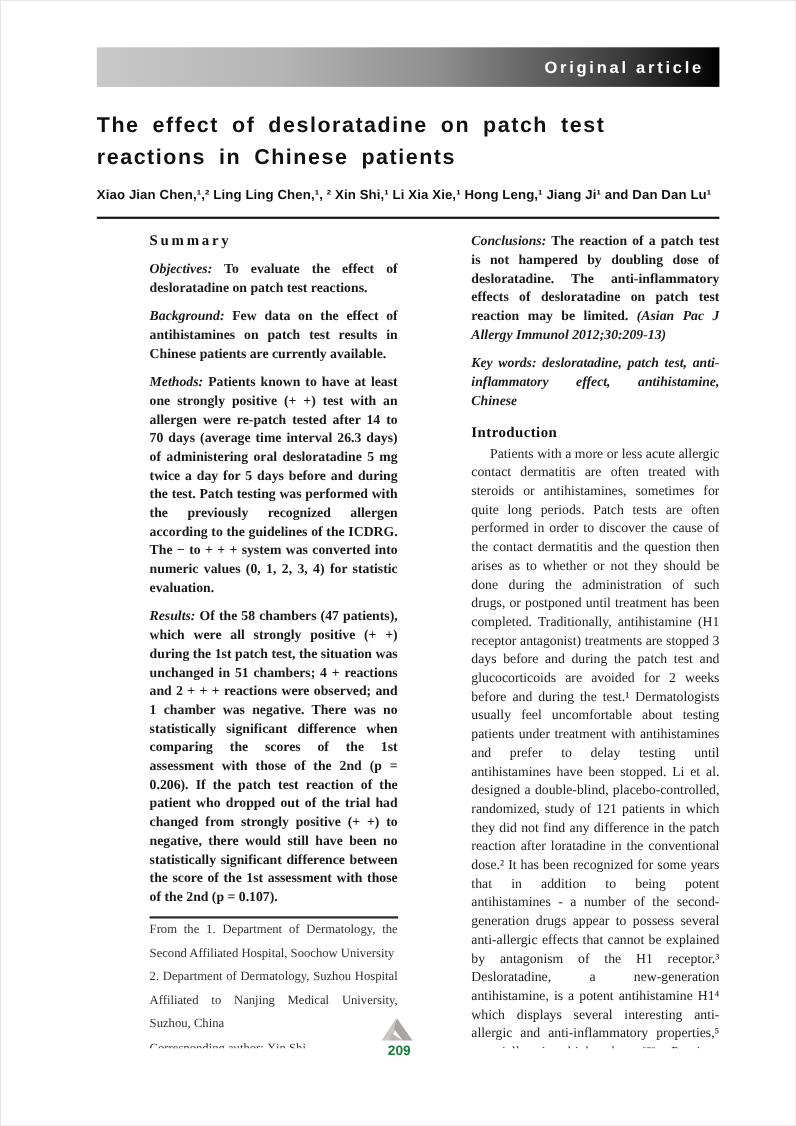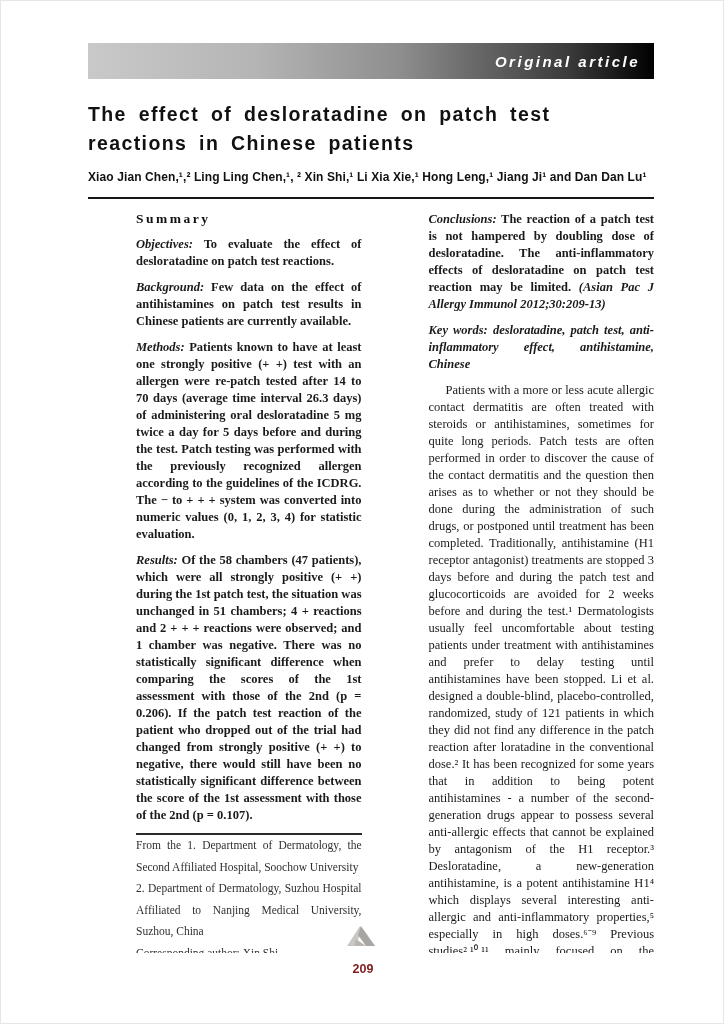--- a/index.html
+++ b/index.html
@@ -11,21 +11,21 @@
     border: 1px solid #e6e6e6;
     font-family: "Liberation Serif", serif;
     color: #1a1a1a;
     overflow: hidden;
   }
   .content { position: absolute; left: 87px; top: 42px; width: 566px; }
 
   .header-bar {
     width: 100%; height: 36px;
     background: linear-gradient(90deg, #c9c9c9 0%, #b4b4b4 30%, #8e8e8e 55%, #3a3a3a 85%, #000000 100%);
-    display: flex; align-items: center; justify-content: flex-end; font-style: italic;
+    display: flex; align-items: center; justify-content: flex-end;
   }
   .badge {
     font-family: "Liberation Sans", sans-serif;
     font-weight: bold; font-size: 15px; letter-spacing: 2.5px;
     color: #ffffff; padding-right: 14px;
   }
 
   .title {
     margin: 21px 0 0 0;
     font-family: "Liberation Sans", sans-serif;
@@ -75,23 +75,23 @@
     font-size: 11.5px; line-height: 21.5px;
     color: #2f2f2f; text-align: justify;
   }
 
   .footer {
     position: absolute; left: 0; top: 924px; width: 724px;
     display: flex; flex-direction: column; align-items: center;
   }
   .logo { width: 30px; height: 22px; margin-left: -4px; }
   .page-number {
-    margin-top: 15px;
+    margin-top: 1px;
     font-family: "Liberation Sans", sans-serif;
-    font-weight: bold; font-size: 12.5px; color: #7f1d1d;
+    font-weight: bold; font-size: 12.5px; color: #15803d;
   }
 </style>
 </head>
 <body>
 
 <div class="page">
   <div class="content">
 
     <div class="header-bar">
       <span class="badge">Original article</span>
@@ -127,20 +127,21 @@
             <div class="fn-line">Accepted date: 31/5/2012</div>
           </div>
         </div>
       </div>
 
       <div class="col col-right">
         <p class="sum-para"><span class="lbl">Conclusions:</span> <span>The reaction of a patch test is not hampered by doubling dose of desloratadine. The anti-inflammatory effects of desloratadine on patch test reaction may be limited. </span><span class="cite">(Asian Pac J Allergy Immunol 2012;30:209-13)</span></p>
 
         <p class="sum-para keywords"><span class="lbl">Key words:</span> <span>desloratadine, patch test, anti-inflammatory effect, antihistamine, Chinese</span></p>
 
+        <h2 class="sec-heading intro-heading">Introduction</h2>
 
         <p class="intro-para">Patients with a more or less acute allergic contact dermatitis are often treated with steroids or antihistamines, sometimes for quite long periods. Patch tests are often performed in order to discover the cause of the contact dermatitis and the question then arises as to whether or not they should be done during the administration of such drugs, or postponed until treatment has been completed. Traditionally, antihistamine (H1 receptor antagonist) treatments are stopped 3 days before and during the patch test and glucocorticoids are avoided for 2 weeks before and during the test.¹ Dermatologists usually feel uncomfortable about testing patients under treatment with antihistamines and prefer to delay testing until antihistamines have been stopped. Li et al. designed a double-blind, placebo-controlled, randomized, study of 121 patients in which they did not find any difference in the patch reaction after loratadine in the conventional dose.² It has been recognized for some years that in addition to being potent antihistamines - a number of the second-generation drugs appear to possess several anti-allergic effects that cannot be explained by antagonism of the H1 receptor.³ Desloratadine, a new-generation antihistamine, is a potent antihistamine H1⁴ which displays several interesting anti-allergic and anti-inflammatory properties,⁵ especially in high doses.⁶⁻⁹ Previous studies²,¹⁰,¹¹ mainly focused on the antihistaminic effects of antihistamines on patch test reactions and may have neglected the anti-inflammatory effects. The objective of our study was to determine whether the anti-inflammatory effects of a new-generation antihistamine, Desloratadine, can suppress the reactions of patch testing or not. Desloratadine was</p>
       </div>
 
     </div>
   </div>
 
   <div class="footer">
     <svg class="logo" viewBox="0 0 30 22" aria-hidden="true">
       <polygon points="1,21 14,1 17,6 8,21" fill="#c9c6c3"></polygon>

